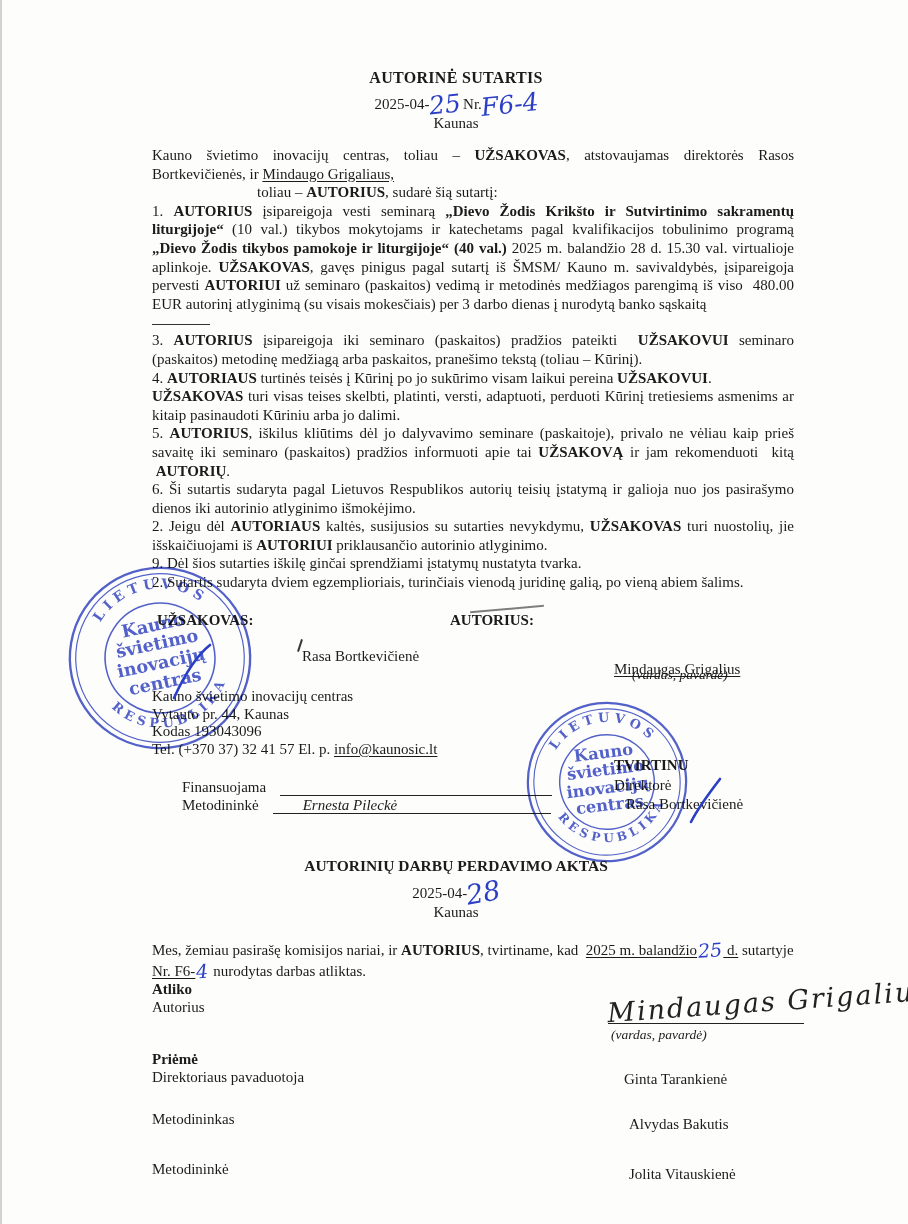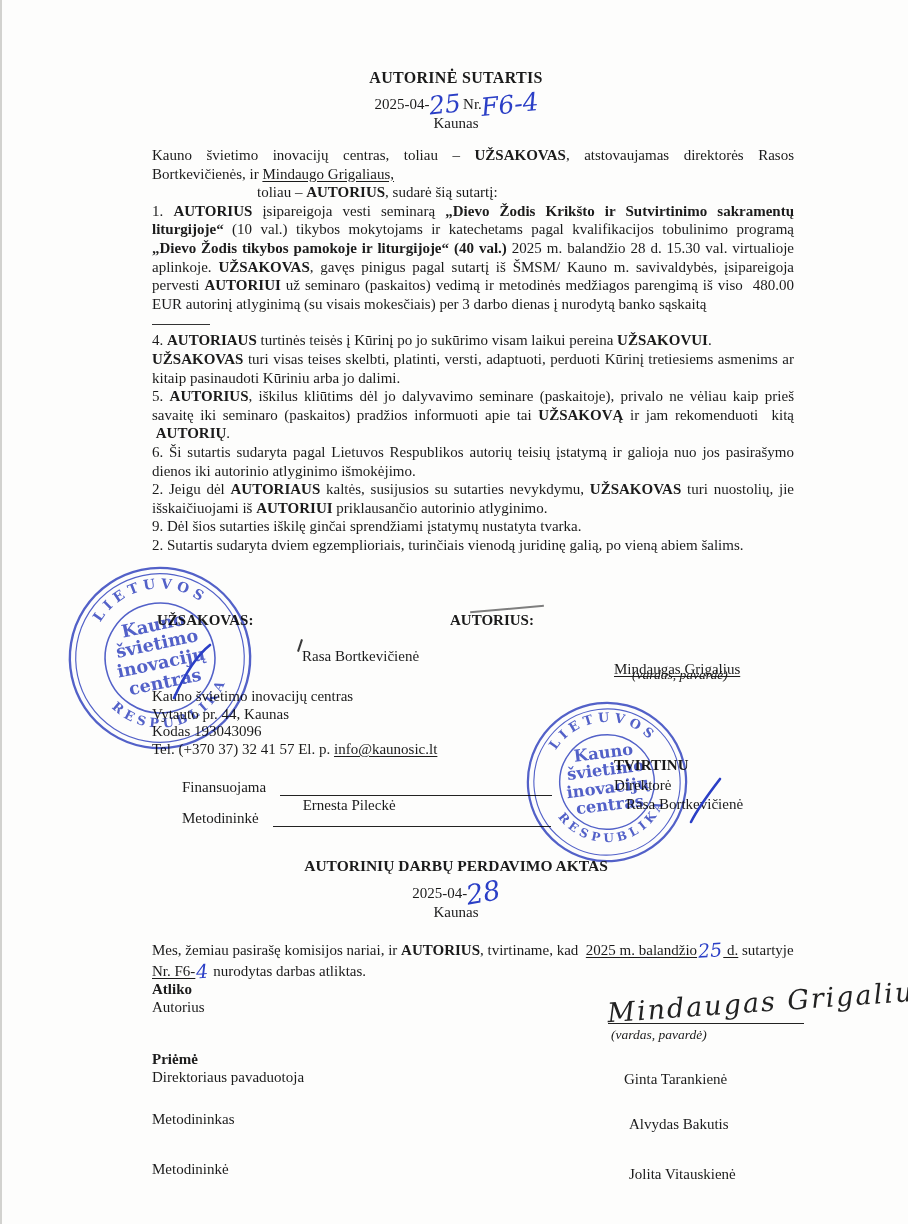--- a/index.html
+++ b/index.html
@@ -72,20 +72,21 @@
     </div>
     <div>Kaunas</div>
   </div>
 
   <div class="body-text">
     <p><span>Kauno švietimo inovacijų centras, toliau – </span><span class="b">UŽSAKOVAS</span><span>, atstovaujamas direktorės Rasos Bortkevičienės, ir </span><span class="u">Mindaugo Grigaliaus,</span></p>
     <p class="indent"><span>toliau – </span><span class="b">AUTORIUS</span><span>, sudarė šią sutartį:</span></p>
     <div>
         <p><span>1. </span><span class="b">AUTORIUS</span><span> įsipareigoja vesti seminarą </span><span class="b">„Dievo Žodis Krikšto ir Sutvirtinimo sakramentų liturgijoje“</span><span> (10 val.) tikybos mokytojams ir katechetams pagal kvalifikacijos tobulinimo programą </span><span class="b">„Dievo Žodis tikybos pamokoje ir liturgijoje“ (40 val.)</span><span> 2025 m. balandžio 28 d. 15.30 val. virtualioje aplinkoje. </span><span class="b">UŽSAKOVAS</span><span>, gavęs pinigus pagal sutartį iš ŠMSM/ Kauno m. savivaldybės, įsipareigoja pervesti </span><span class="b">AUTORIUI</span><span> už seminaro (paskaitos) vedimą ir metodinės medžiagos parengimą iš viso &nbsp;480.00 EUR autorinį atlyginimą (su visais mokesčiais) per 3 darbo dienas į nurodytą banko sąskaitą</span></p>
         <div class="account-line"></div>
+        <p><span>3. </span><span class="b">AUTORIUS</span><span> įsipareigoja iki seminaro (paskaitos) pradžios pateikti &nbsp;</span><span class="b">UŽSAKOVUI</span><span> seminaro (paskaitos) metodinę medžiagą arba paskaitos, pranešimo tekstą (toliau – Kūrinį).</span></p>
         <p><span>4. </span><span class="b">AUTORIAUS</span><span> turtinės teisės į Kūrinį po jo sukūrimo visam laikui pereina </span><span class="b">UŽSAKOVUI</span><span>.</span><br><span class="b">UŽSAKOVAS</span><span> turi visas teises skelbti, platinti, versti, adaptuoti, perduoti Kūrinį tretiesiems asmenims ar kitaip pasinaudoti Kūriniu arba jo dalimi.</span></p>
         <p><span>5. </span><span class="b">AUTORIUS</span><span>, iškilus kliūtims dėl jo dalyvavimo seminare (paskaitoje), privalo ne vėliau kaip prieš savaitę iki seminaro (paskaitos) pradžios informuoti apie tai </span><span class="b">UŽSAKOVĄ</span><span> ir jam rekomenduoti &nbsp;kitą &nbsp;</span><span class="b">AUTORIŲ</span><span>.</span></p>
         <p><span>6. Ši sutartis sudaryta pagal Lietuvos Respublikos autorių teisių įstatymą ir galioja nuo jos pasirašymo dienos iki autorinio atlyginimo išmokėjimo.</span></p>
         <p><span>2. Jeigu dėl </span><span class="b">AUTORIAUS</span><span> kaltės, susijusios su sutarties nevykdymu, </span><span class="b">UŽSAKOVAS</span><span> turi nuostolių, jie išskaičiuojami iš </span><span class="b">AUTORIUI</span><span> priklausančio autorinio atlyginimo.</span></p>
         <p><span>9. Dėl šios sutarties iškilę ginčai sprendžiami įstatymų nustatyta tvarka.</span></p>
         <p><span>2. Sutartis sudaryta dviem egzemplioriais, turinčiais vienodą juridinę galią, po vieną abiem šalims.</span></p>
       </div>
   </div>
 
   <div class="abs bold" style="left:155px;top:612px;">UŽSAKOVAS:</div>
@@ -99,21 +100,21 @@
     <div>Kauno švietimo inovacijų centras</div>
     <div>Vytauto pr. 44, Kaunas</div>
     <div>Kodas 193043096</div>
     <div><span>Tel. (+370 37) 32 41 57 El. p. </span><span class="email">info@kaunosic.lt</span></div>
   </div>
 
   <div class="abs fin-row" style="left:180px;top:779px;">
     <span class="lbl">Finansuojama</span><span class="sig-line" style="width:272px;"></span>
   </div>
   <div class="abs fin-row" style="left:180px;top:797px;">
-    <span class="lbl">Metodininkė</span><span class="sig-line" style="width:278px;padding-left:30px;box-sizing:border-box;height:30px;">Ernesta Pileckė</span>
+    <span class="lbl">Metodininkė</span><span class="sig-line" style="width:278px;padding-left:30px;box-sizing:border-box;height:17px;font-style:italic;">Ernesta Pileckė</span>
   </div>
 
   <div class="abs" style="left:612px;top:756px;line-height:19.5px;">
     <div class="bold">TVIRTINU</div>
     <div style="margin-left:0;">Direktorė</div>
     <div style="margin-left:12px;">Rasa Bortkevičienė</div>
   </div>
 
   <div class="stamp" style="left:60px;top:560px;width:196px;height:196px;transform:rotate(-12deg);">
     <svg width="196" height="196" viewBox="-100 -100 200 200">

